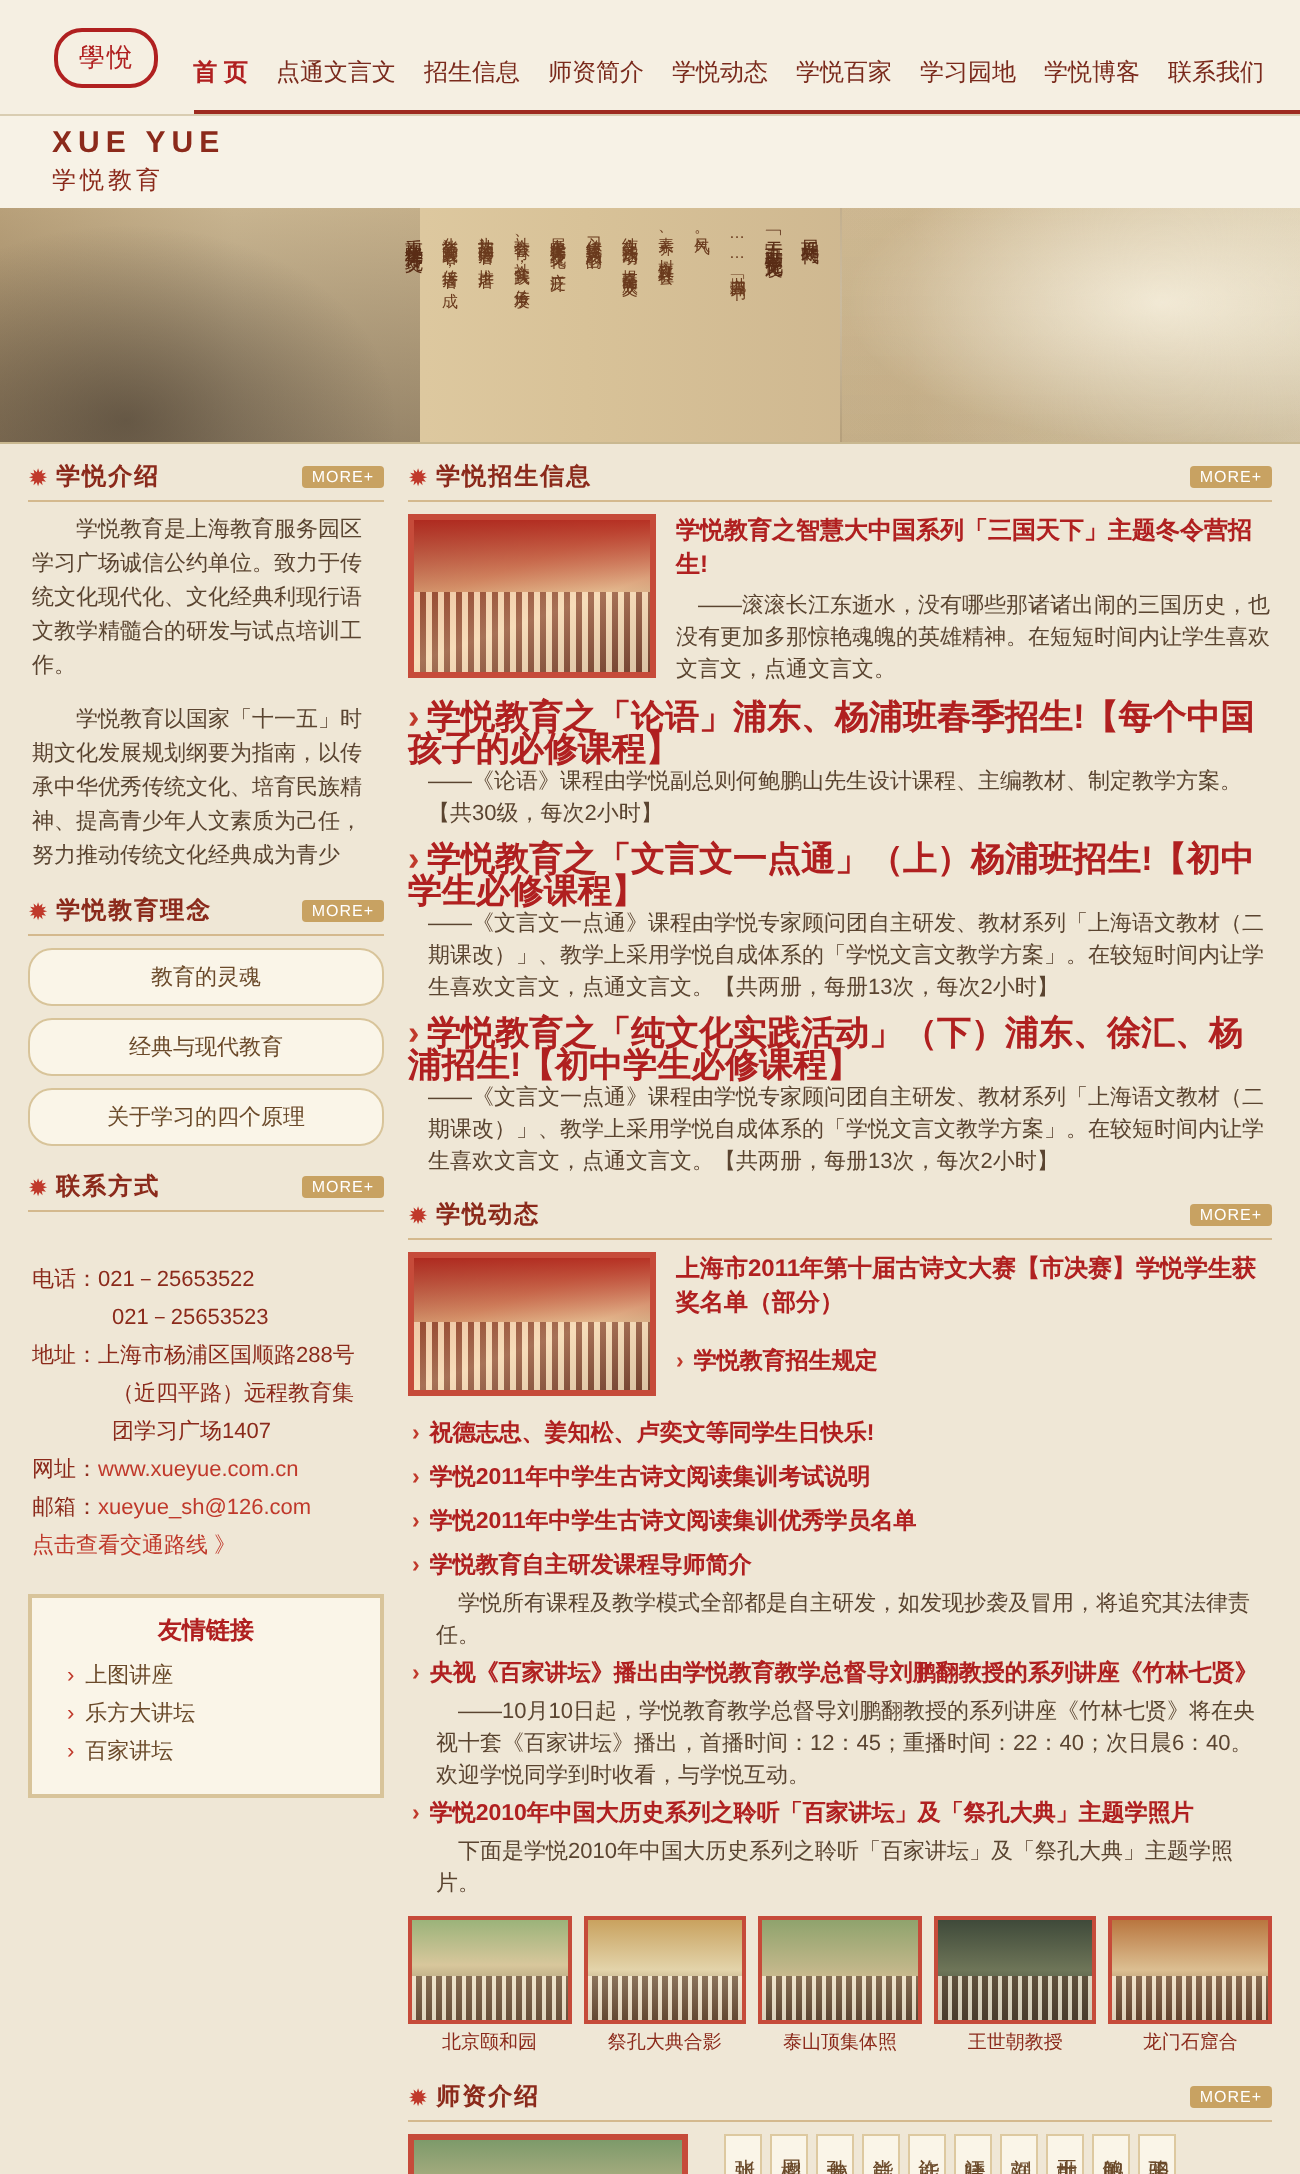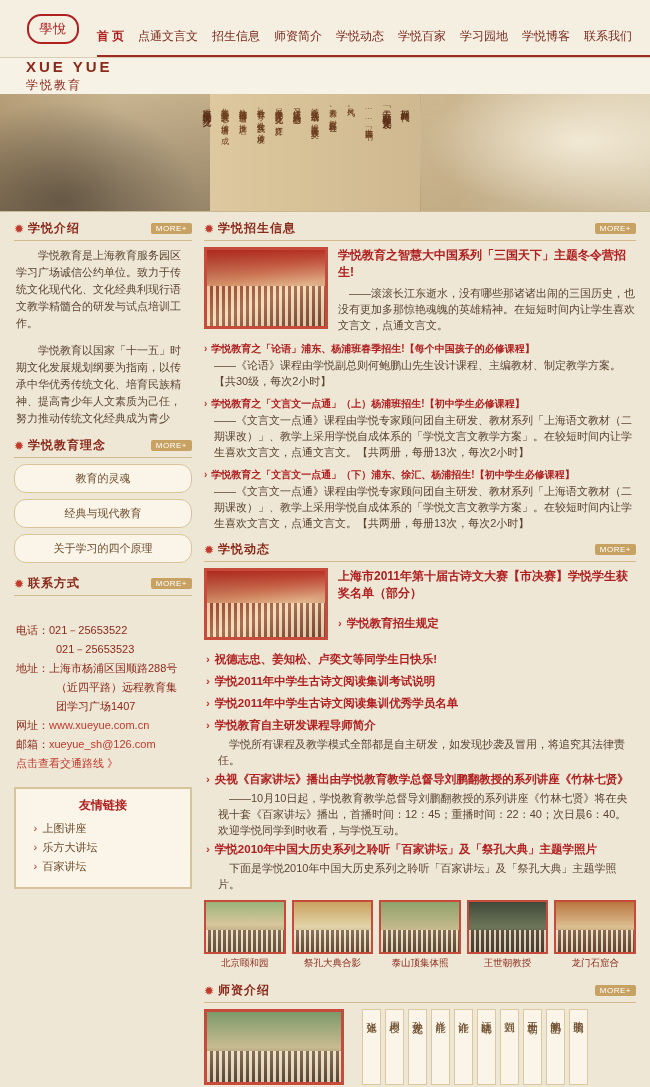--- a/index.html
+++ b/index.html
@@ -54,21 +54,21 @@
     color: #7a2a1c;
     border-bottom: 2px solid #9e2b20;
     height: 100%;
     align-self: stretch;
     padding-top: 18px;
   }
   .nav a { color: #7a2a1c; text-decoration: none; white-space: nowrap; }
   .nav a.active { color: #b02020; font-weight: bold; }
 
   .brandbar {
-    height: 36px;
+    height: 46px;
     background: #f7f2e6;
     display: flex;
     align-items: center;
     padding-left: 26px;
   }
   .brand-en { color: #8b2a1b; font-size: 15px; letter-spacing: 3px; font-weight: bold; }
   .brand-cn { color: #8b2a1b; font-size: 12px; letter-spacing: 2px; margin-top: 2px;}
 
   
   .banner {
@@ -225,21 +225,21 @@
   .news-body {
     font-size: 11px;
     color: #5a4430;
     line-height: 16px;
     margin-top: 4px;
     text-indent: 1em;
   }
   ul.arrow { list-style: none; margin: 0; padding: 0; }
   ul.arrow > li { margin-bottom: 7px; }
   .arrow-head {
-    font-size: 10px;
+    font-size: 17px;
     font-weight: bold;
     color: #b02020;
     line-height: 16px;
   }
   .arrow-head::before { content: "›"; color: #c0392b; margin-right: 4px; font-weight: bold; }
   .arrow-sub {
     font-size: 11px;
     color: #5a4430;
     line-height: 16px;
     padding-left: 10px;
@@ -438,21 +438,21 @@
       <ul class="arrow">
         <li>
           <div class="arrow-head">学悦教育之「论语」浦东、杨浦班春季招生!【每个中国孩子的必修课程】</div>
           <div class="arrow-sub">——《论语》课程由学悦副总则何鲍鹏山先生设计课程、主编教材、制定教学方案。【共30级，每次2小时】</div>
         </li>
         <li>
           <div class="arrow-head">学悦教育之「文言文一点通」（上）杨浦班招生!【初中学生必修课程】</div>
           <div class="arrow-sub">——《文言文一点通》课程由学悦专家顾问团自主研发、教材系列「上海语文教材（二期课改）」、教学上采用学悦自成体系的「学悦文言文教学方案」。在较短时间内让学生喜欢文言文，点通文言文。【共两册，每册13次，每次2小时】</div>
         </li>
         <li>
-          <div class="arrow-head">学悦教育之「文言文一点通」（下）浦东、徐汇、杨浦招生!【初中学生必修课程】</div>
+          <div class="arrow-head">学悦教育之「纯文化实践活动」（下）浦东、徐汇、杨浦招生!【初中学生必修课程】</div>
           <div class="arrow-sub">——《文言文一点通》课程由学悦专家顾问团自主研发、教材系列「上海语文教材（二期课改）」、教学上采用学悦自成体系的「学悦文言文教学方案」。在较短时间内让学生喜欢文言文，点通文言文。【共两册，每册13次，每次2小时】</div>
         </li>
       </ul>
 
       <div class="sec-head" style="margin-top:10px;">
         <span class="flame">✹</span>
         <span class="sec-title">学悦动态</span>
         <span class="more">MORE+</span>
       </div>
 

